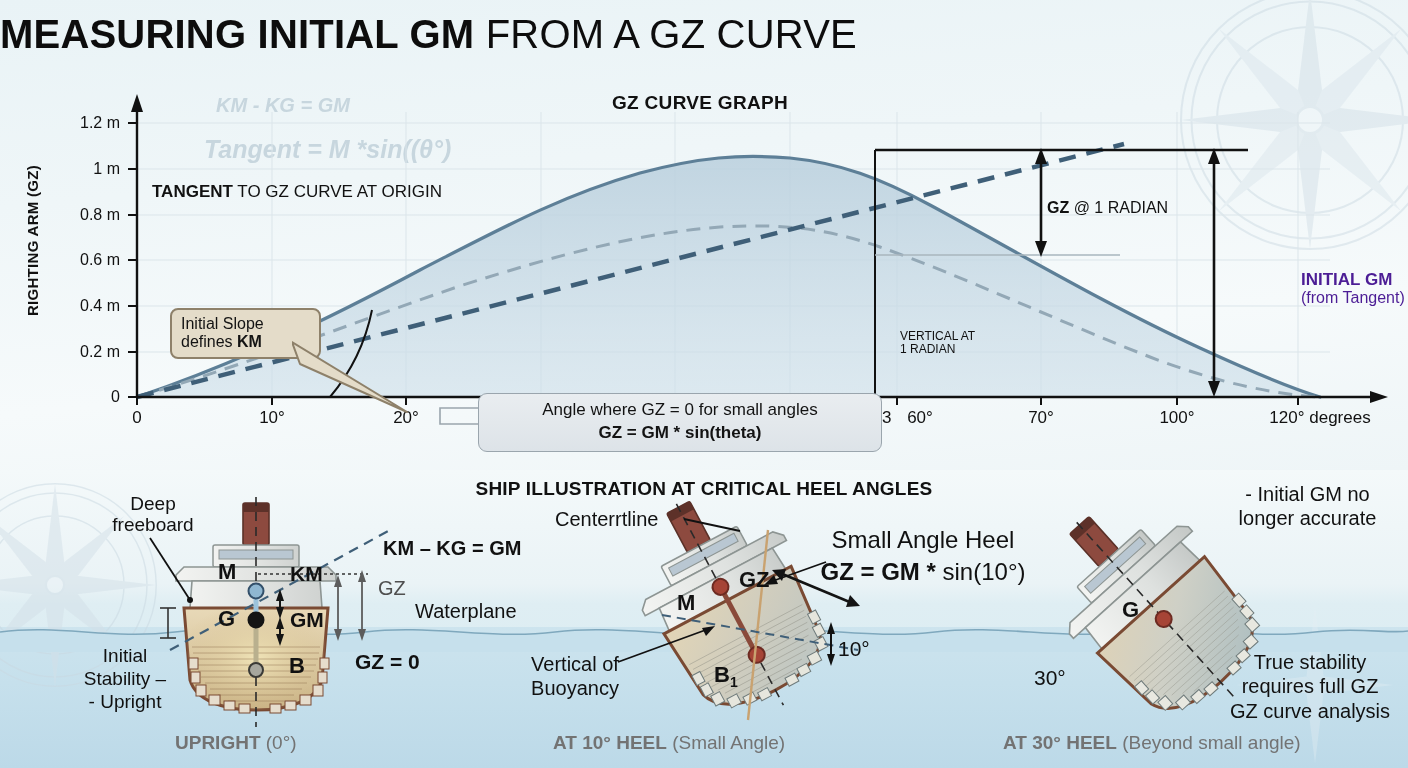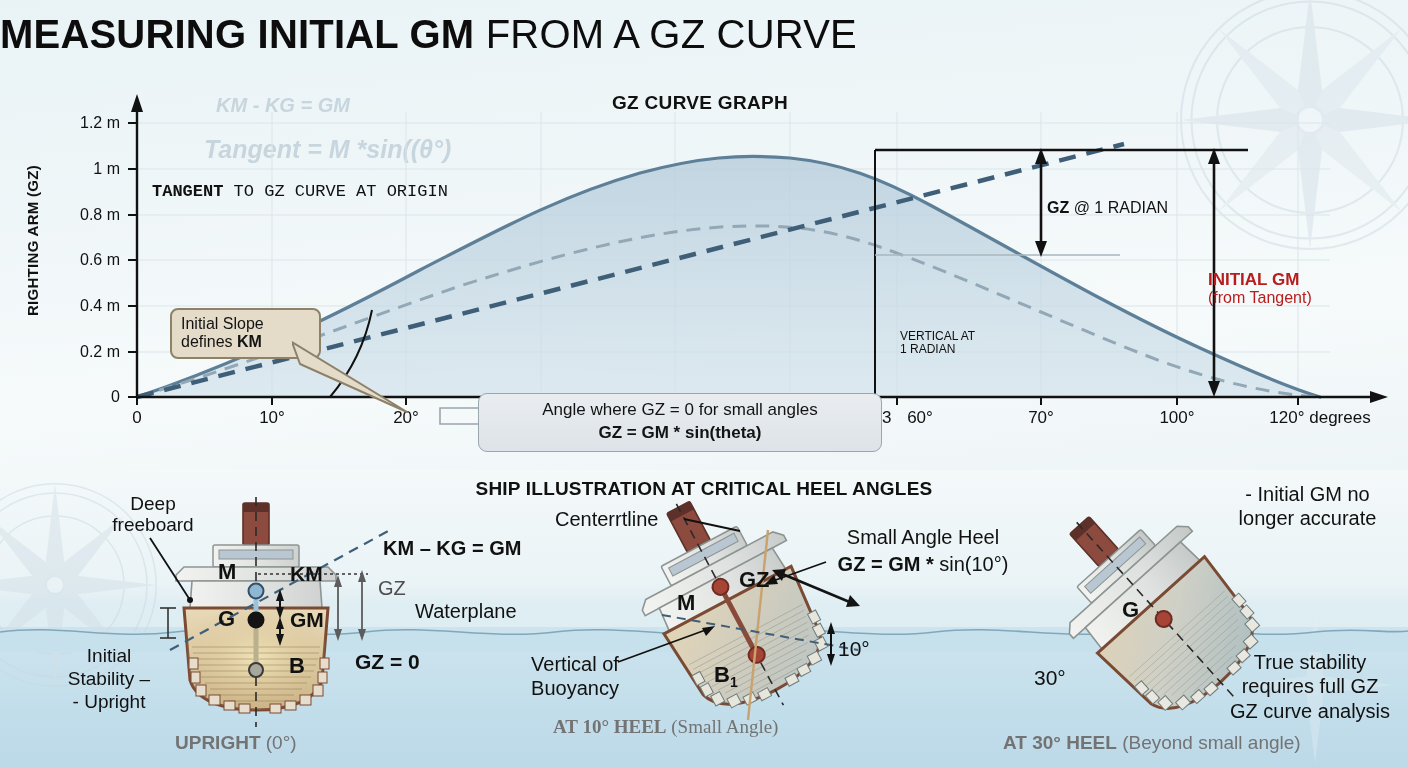--- a/index.html
+++ b/index.html
@@ -42,21 +42,21 @@
     position:absolute;left:500px;top:20px;width:400px;text-align:center;
     font-size:19px;font-weight:700;color:#111;letter-spacing:.3px;
   }
   .wm1,.wm2{
     position:absolute;color:#c7d6de;font-style:italic;font-weight:700;white-space:nowrap;
   }
   .wm1{left:216px;top:22px;font-size:20px;}
   .wm2{left:204px;top:63px;font-size:25px;}
 
   .tangent-label{
-    position:absolute;left:152px;top:110px;font-size:17px;color:#111;white-space:nowrap;font-family:Liberation Mono, monospace;
+    position:absolute;left:152px;top:110px;font-size:17px;color:#111;white-space:nowrap;
   }
   .tangent-label b{font-weight:700;}
 
   .y-axis-title{
     position:absolute;left:-68px;top:160px;width:200px;text-align:center;
     transform:rotate(-90deg);transform-origin:center center;
     font-size:15px;font-weight:700;color:#111;letter-spacing:.3px;
   }
   .x-axis-title{
     position:absolute;left:564px;top:350px;width:320px;text-align:center;
@@ -73,21 +73,21 @@
 
   .vertline-lbl{
     position:absolute;left:900px;top:258px;font-size:12px;color:#111;
     line-height:1.12;white-space:nowrap;
   }
   .gz1rad-lbl{
     position:absolute;left:1047px;top:127px;font-size:16px;color:#111;white-space:nowrap;
   }
   .gz1rad-lbl b{font-weight:700;}
   .initgm-lbl{
-    position:absolute;left:1208px;top:198px;font-size:17px;color:#b91c1c;line-height:1.12;
+    position:absolute;left:1301px;top:198px;font-size:17px;color:#4c1d95;line-height:1.12;
     white-space:nowrap;
   }
   .initgm-lbl .t1{font-weight:700;}
   .initgm-lbl .t2{font-weight:400;font-size:16px;}
 
   
   .callout-km{
     position:absolute;left:170px;top:236px;width:130px;
     background:#e4dcc9;border:2px solid #8e816a;border-radius:8px;
     padding:5px 8px 6px 9px;font-size:16px;line-height:1.12;color:#131313;
@@ -476,21 +476,21 @@
 
   <div class="lbl" style="left:218px;top:559px;font-size:22px;font-weight:700;">M</div>
   <div class="lbl" style="left:218px;top:606px;font-size:22px;font-weight:700;">G</div>
   <div class="lbl" style="left:289px;top:653px;font-size:22px;font-weight:700;">B</div>
   <div class="lbl" style="left:290px;top:562px;font-size:21px;font-weight:700;">KM</div>
   <div class="lbl" style="left:290px;top:608px;font-size:21px;font-weight:700;">GM</div>
   <div class="lbl" style="left:378px;top:577px;font-size:20px;color:#4f4f4f;">GZ</div>
   <div class="lbl" style="left:383px;top:537px;font-size:20px;font-weight:700;">KM – KG = GM</div>
   <div class="lbl" style="left:415px;top:600px;font-size:20px;">Waterplane</div>
   <div class="lbl" style="left:355px;top:650px;font-size:21px;font-weight:700;">GZ = 0</div>
-  <div class="lbl c" style="left:44px;top:645px;width:130px;font-size:19px;line-height:1.2;">
+  <div class="lbl c" style="left:60px;top:645px;width:130px;font-size:19px;line-height:1.2;">
     <div>Initial</div>
     <div>Stability –</div>
     <div>- Upright</div>
   </div>
   <div class="cap" style="left:175px;top:732px;">
     <b>UPRIGHT</b><span> (0°)</span>
   </div>
 
   <svg class="ship-svg" style="left:590px;top:495px;" width="300" height="240" viewBox="0 0 300 240">
     <defs>
@@ -581,30 +581,30 @@
 
   <div class="lbl c" style="left:490px;top:652px;width:170px;font-size:20px;line-height:1.2;">
     <div>Vertical of</div>
     <div>Buoyancy</div>
   </div>
   <svg style="position:absolute;left:616px;top:620px;" width="105" height="50">
     <path d="M2,42 L95,8" stroke="#111" stroke-width="1.8" fill="none"></path>
     <polygon points="99,6 86,8 90,16" fill="#111"></polygon>
   </svg>
 
-  <div class="lbl c" style="left:818px;top:525px;width:210px;font-size:20px;line-height:1.22;">
+  <div class="lbl c" style="left:818px;top:525px;width:210px;font-size:24px;line-height:1.22;">
     <div>Small Angle Heel</div>
     <div style="margin-top:3px;"><b>GZ = GM * </b><span>sin(10°)</span></div>
   </div>
   <svg style="position:absolute;left:760px;top:558px;" width="70" height="30">
     <path d="M66,4 L10,24" stroke="#111" stroke-width="1.8" fill="none"></path>
     <polygon points="4,27 18,26 14,17" fill="#111"></polygon>
   </svg>
 
-  <div class="cap" style="left:553px;top:716px;font-family:Liberation Serif, serif;">
+  <div class="cap" style="left:553px;top:732px;">
     <b>AT 10° HEEL</b><span> (Small Angle)</span>
   </div>
 
   <svg class="ship-svg" style="left:1020px;top:495px;" width="300" height="250" viewBox="0 0 300 250">
     <defs>
       <linearGradient id="hull3" x1="0" y1="0" x2="1" y2="1">
         <stop offset="0%" stop-color="#ddd2b8"></stop>
           <stop offset="40%" stop-color="#cfd0c6"></stop>
           <stop offset="100%" stop-color="#a9bcc0"></stop>
       </linearGradient>

